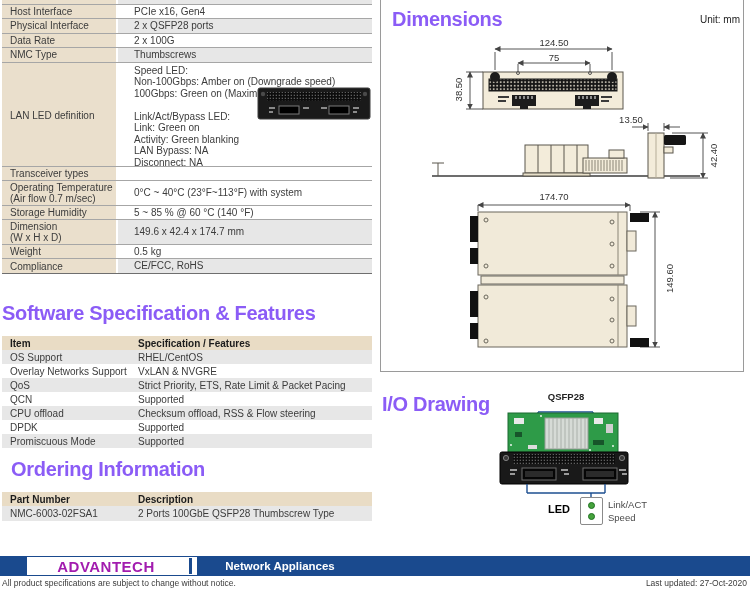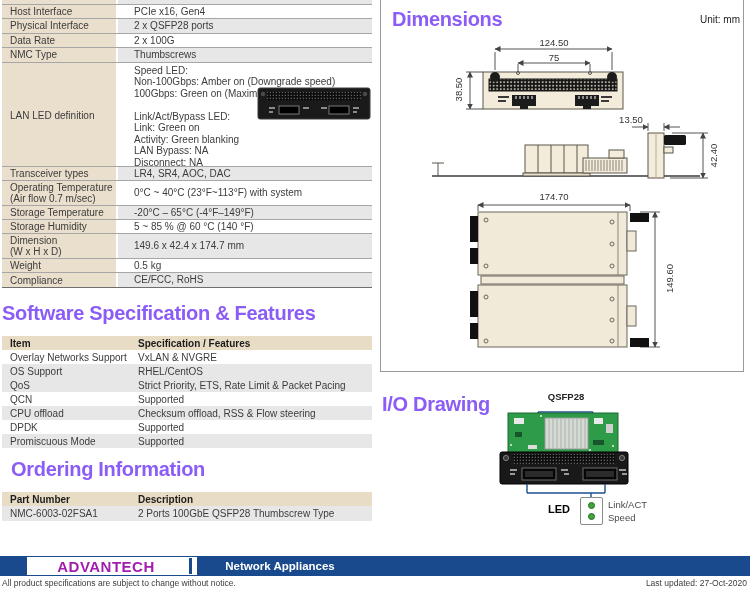--- a/index.html
+++ b/index.html
@@ -80,30 +80,25 @@
 100Gbps: Green on (Maximum)
 
 Link/Act/Bypass LED:
 Link: Green on
 Activity: Green blanking
 LAN Bypass: NA
 Disconnect: NA</div>
     </div>
     <div class="srow" style="height:14px">
       <div class="lbl">Transceiver types</div>
-      <div class="val g">LR4, SR4, AOC, DAC</div>
     </div>
     <div class="srow" style="height:25px">
       <div class="lbl">Operating Temperature
 (Air flow 0.7 m/sec)</div>
       <div class="val">0°C ~ 40°C (23°F~113°F) with system</div>
-    </div>
-    <div class="srow" style="height:14px">
-      <div class="lbl">Storage Temperature</div>
-      <div class="val g">-20°C – 65°C (-4°F–149°F)</div>
     </div>
     <div class="srow" style="height:14px">
       <div class="lbl">Storage Humidity</div>
       <div class="val">5 ~ 85 % @ 60 °C (140 °F)</div>
     </div>
     <div class="srow" style="height:25px">
       <div class="lbl">Dimension
 (W x H x D)</div>
       <div class="val g">149.6 x 42.4 x 174.7 mm</div>
     </div>
@@ -137,27 +132,27 @@
     <rect x="96" y="22" width="6" height="2" fill="#8a8a8a"></rect>
       <rect x="96" y="26" width="4" height="2" fill="#8a8a8a"></rect>
   </svg>
 
   <div class="h-title" style="left:2px;top:302px;">Software Specification &amp; Features</div>
   <div class="subtable" style="top:336px;">
     <div class="trow hdr" style="height:14px">
       <div class="c1">Item</div>
       <div class="c2">Specification / Features</div>
     </div>
+    <div class="trow g" style="height:14px">
+      <div class="c1">OS Support</div>
+      <div class="c2">RHEL/CentOS</div>
+    </div>
     <div class="trow" style="height:14px">
       <div class="c1">Overlay Networks Support</div>
       <div class="c2">VxLAN &amp; NVGRE</div>
-    </div>
-    <div class="trow g" style="height:14px">
-      <div class="c1">OS Support</div>
-      <div class="c2">RHEL/CentOS</div>
     </div>
     <div class="trow g" style="height:14px">
       <div class="c1">QoS</div>
       <div class="c2">Strict Priority, ETS, Rate Limit &amp; Packet Pacing</div>
     </div>
     <div class="trow" style="height:14px">
       <div class="c1">QCN</div>
       <div class="c2">Supported</div>
     </div>
     <div class="trow g" style="height:14px">

